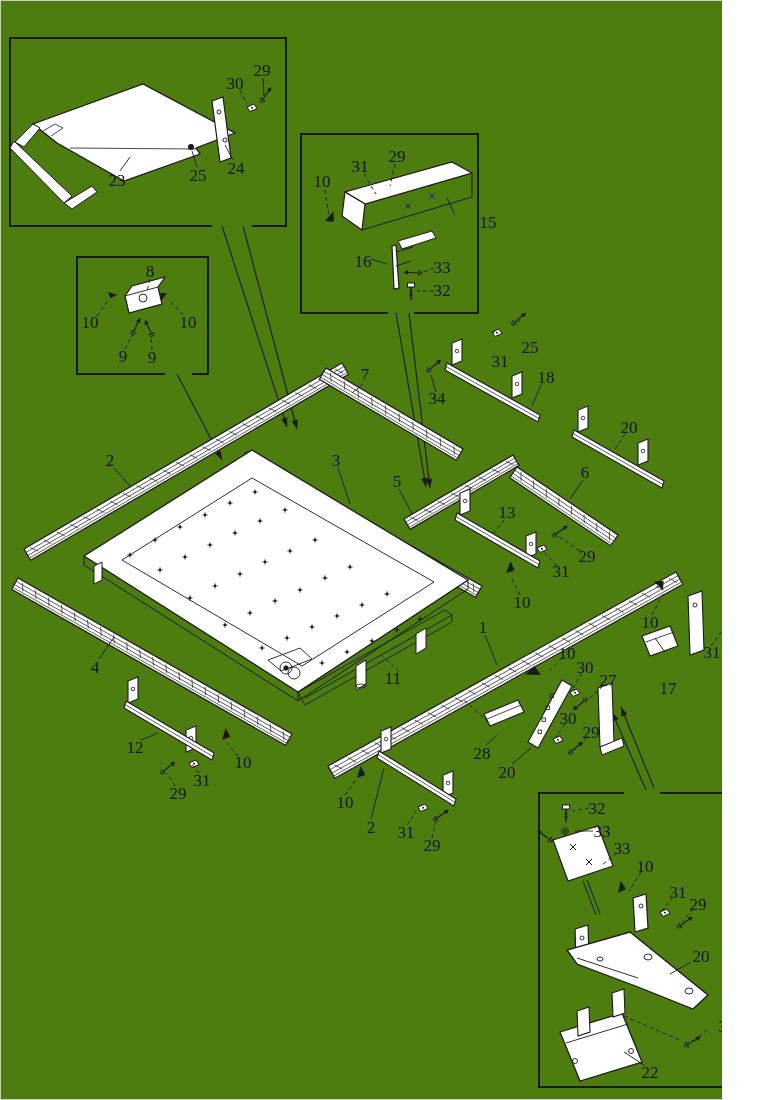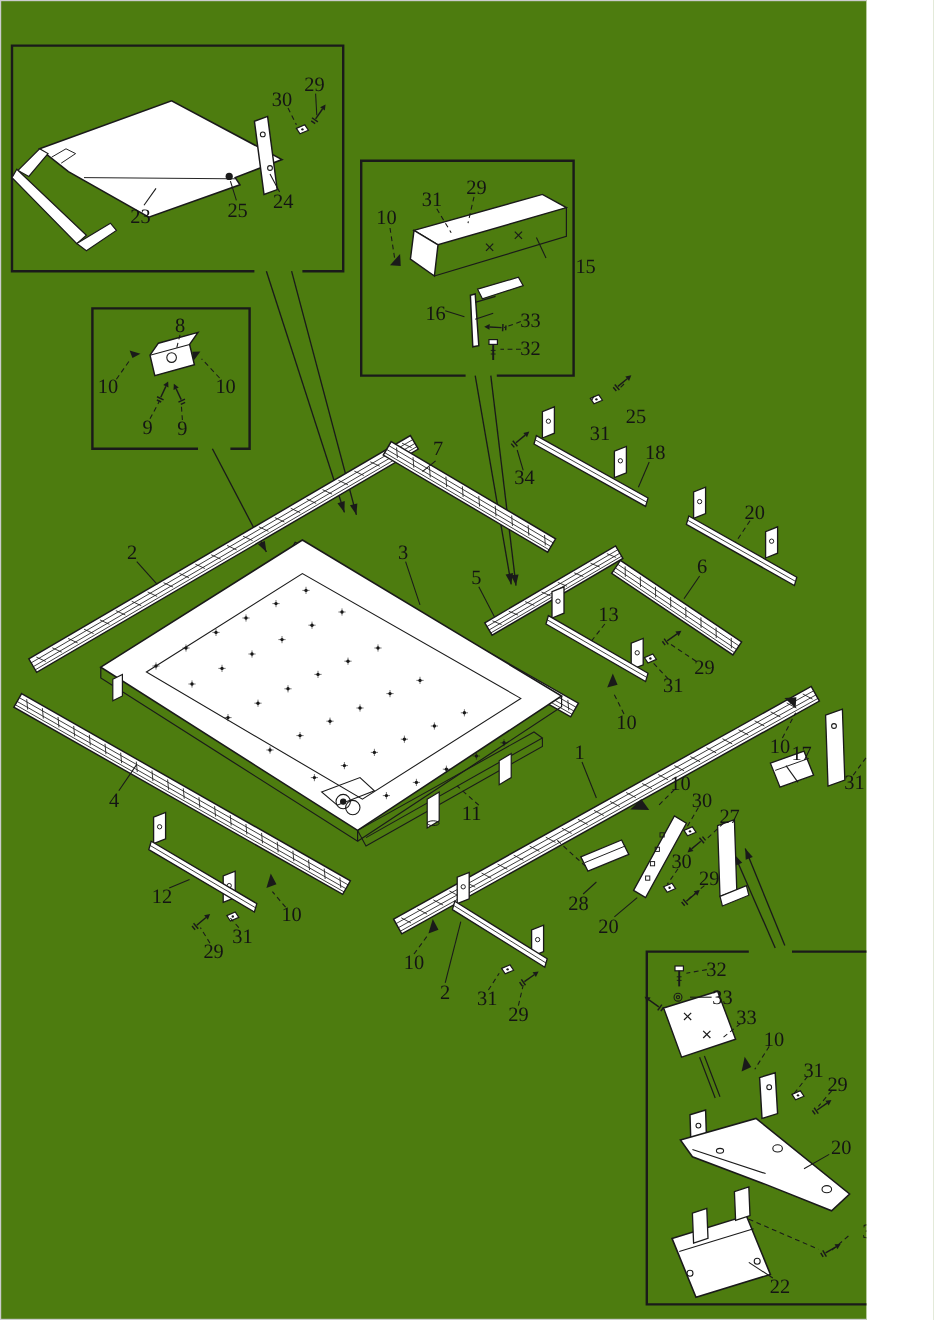--- a/index.html
+++ b/index.html
@@ -649,21 +649,21 @@
       <div class="callout" style="left: 397px; top: 481px;">5</div>
       <div class="callout" style="left: 585px; top: 472px;">6</div>
       <div class="callout" style="left: 507px; top: 512px;">13</div>
       <div class="callout" style="left: 587px; top: 556px;">29</div>
       <div class="callout" style="left: 561px; top: 571px;">31</div>
       <div class="callout" style="left: 522px; top: 602px;">10</div>
       <div class="callout" style="left: 95px; top: 667px;">4</div>
       <div class="callout" style="left: 483px; top: 627px;">1</div>
       <div class="callout" style="left: 393px; top: 678px;">11</div>
       <div class="callout" style="left: 650px; top: 622px;">10</div>
-      <div class="callout" style="left: 668px; top: 628px; text-align: right;">17</div>
+      <div class="callout" style="left: 668px; top: 688px; text-align: right;">17</div>
       <div class="callout" style="left: 712px; top: 652px;">31</div>
       <div class="callout" style="left: 737px; top: 663px;">29</div>
       <div class="callout" style="left: 567px; top: 653px;">10</div>
       <div class="callout" style="left: 585px; top: 667px;">30</div>
       <div class="callout" style="left: 608px; top: 680px;">27</div>
       <div class="callout" style="left: 568px; top: 718px;">30</div>
       <div class="callout" style="left: 591px; top: 732px;">29</div>
       <div class="callout" style="left: 482px; top: 753px;">28</div>
       <div class="callout" style="left: 507px; top: 772px;">20</div>
       <div class="callout" style="left: 135px; top: 747px;">12</div>

